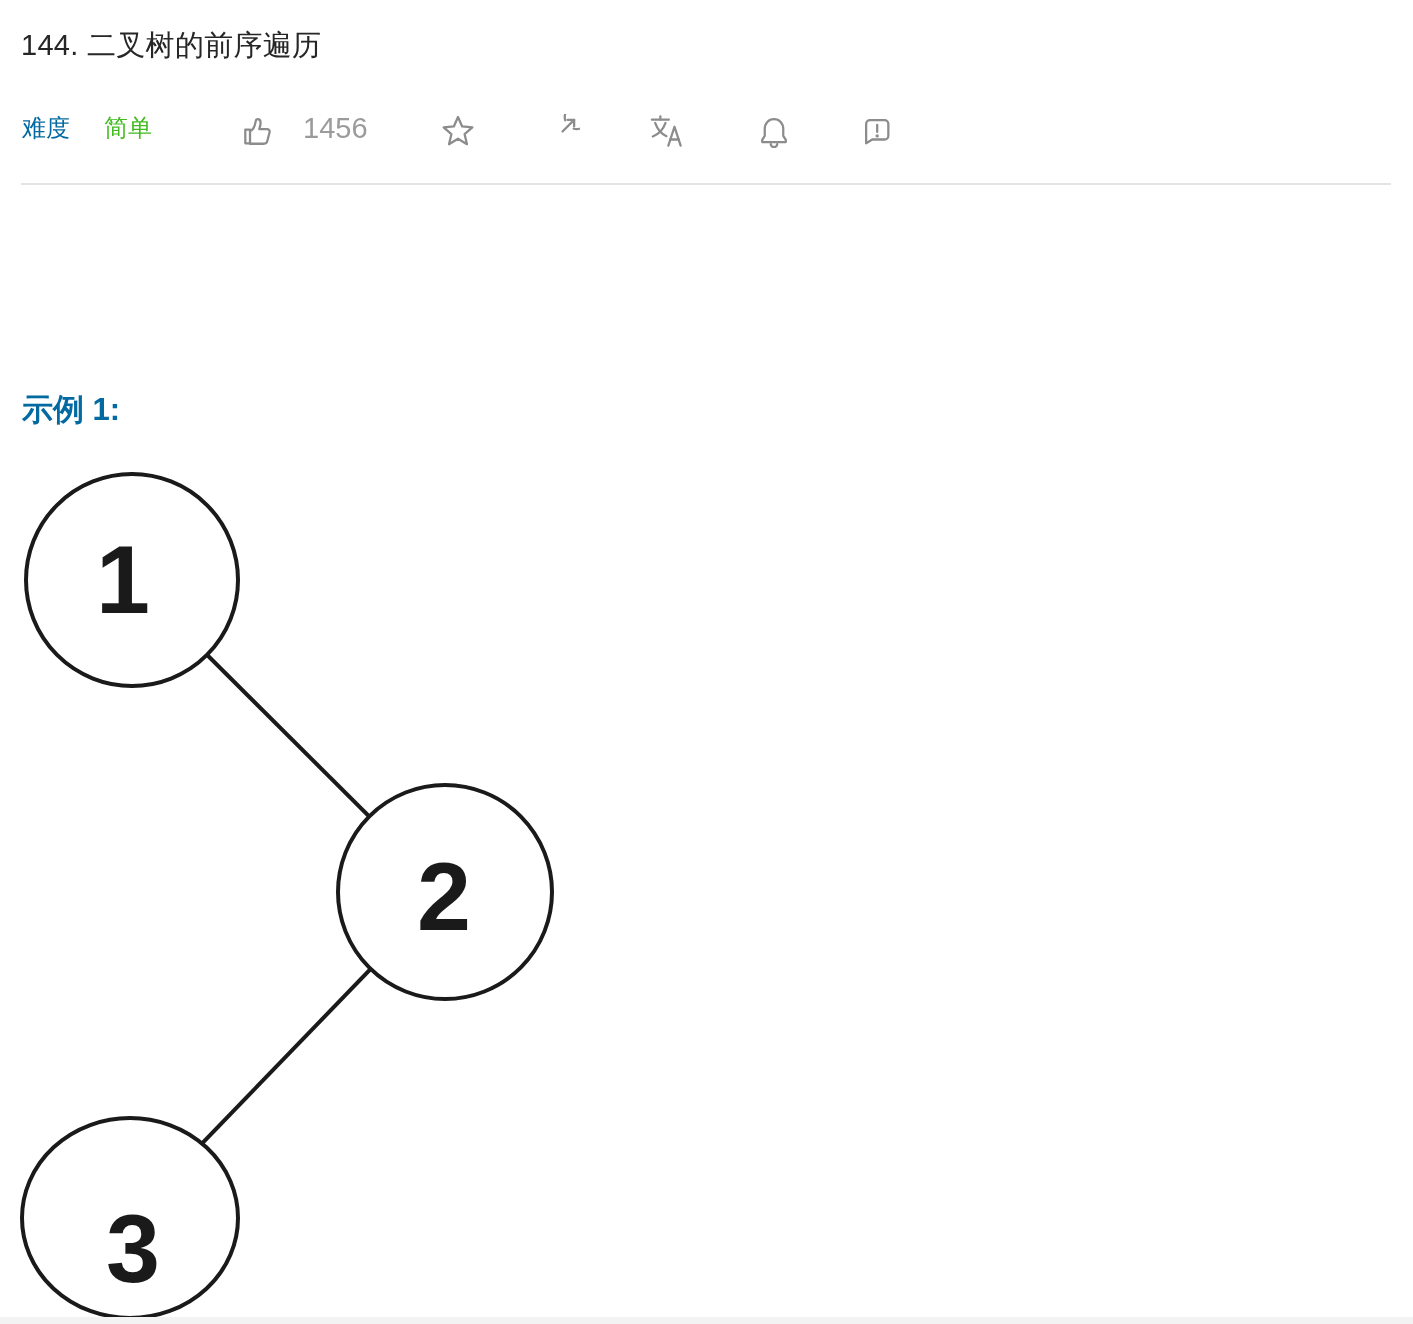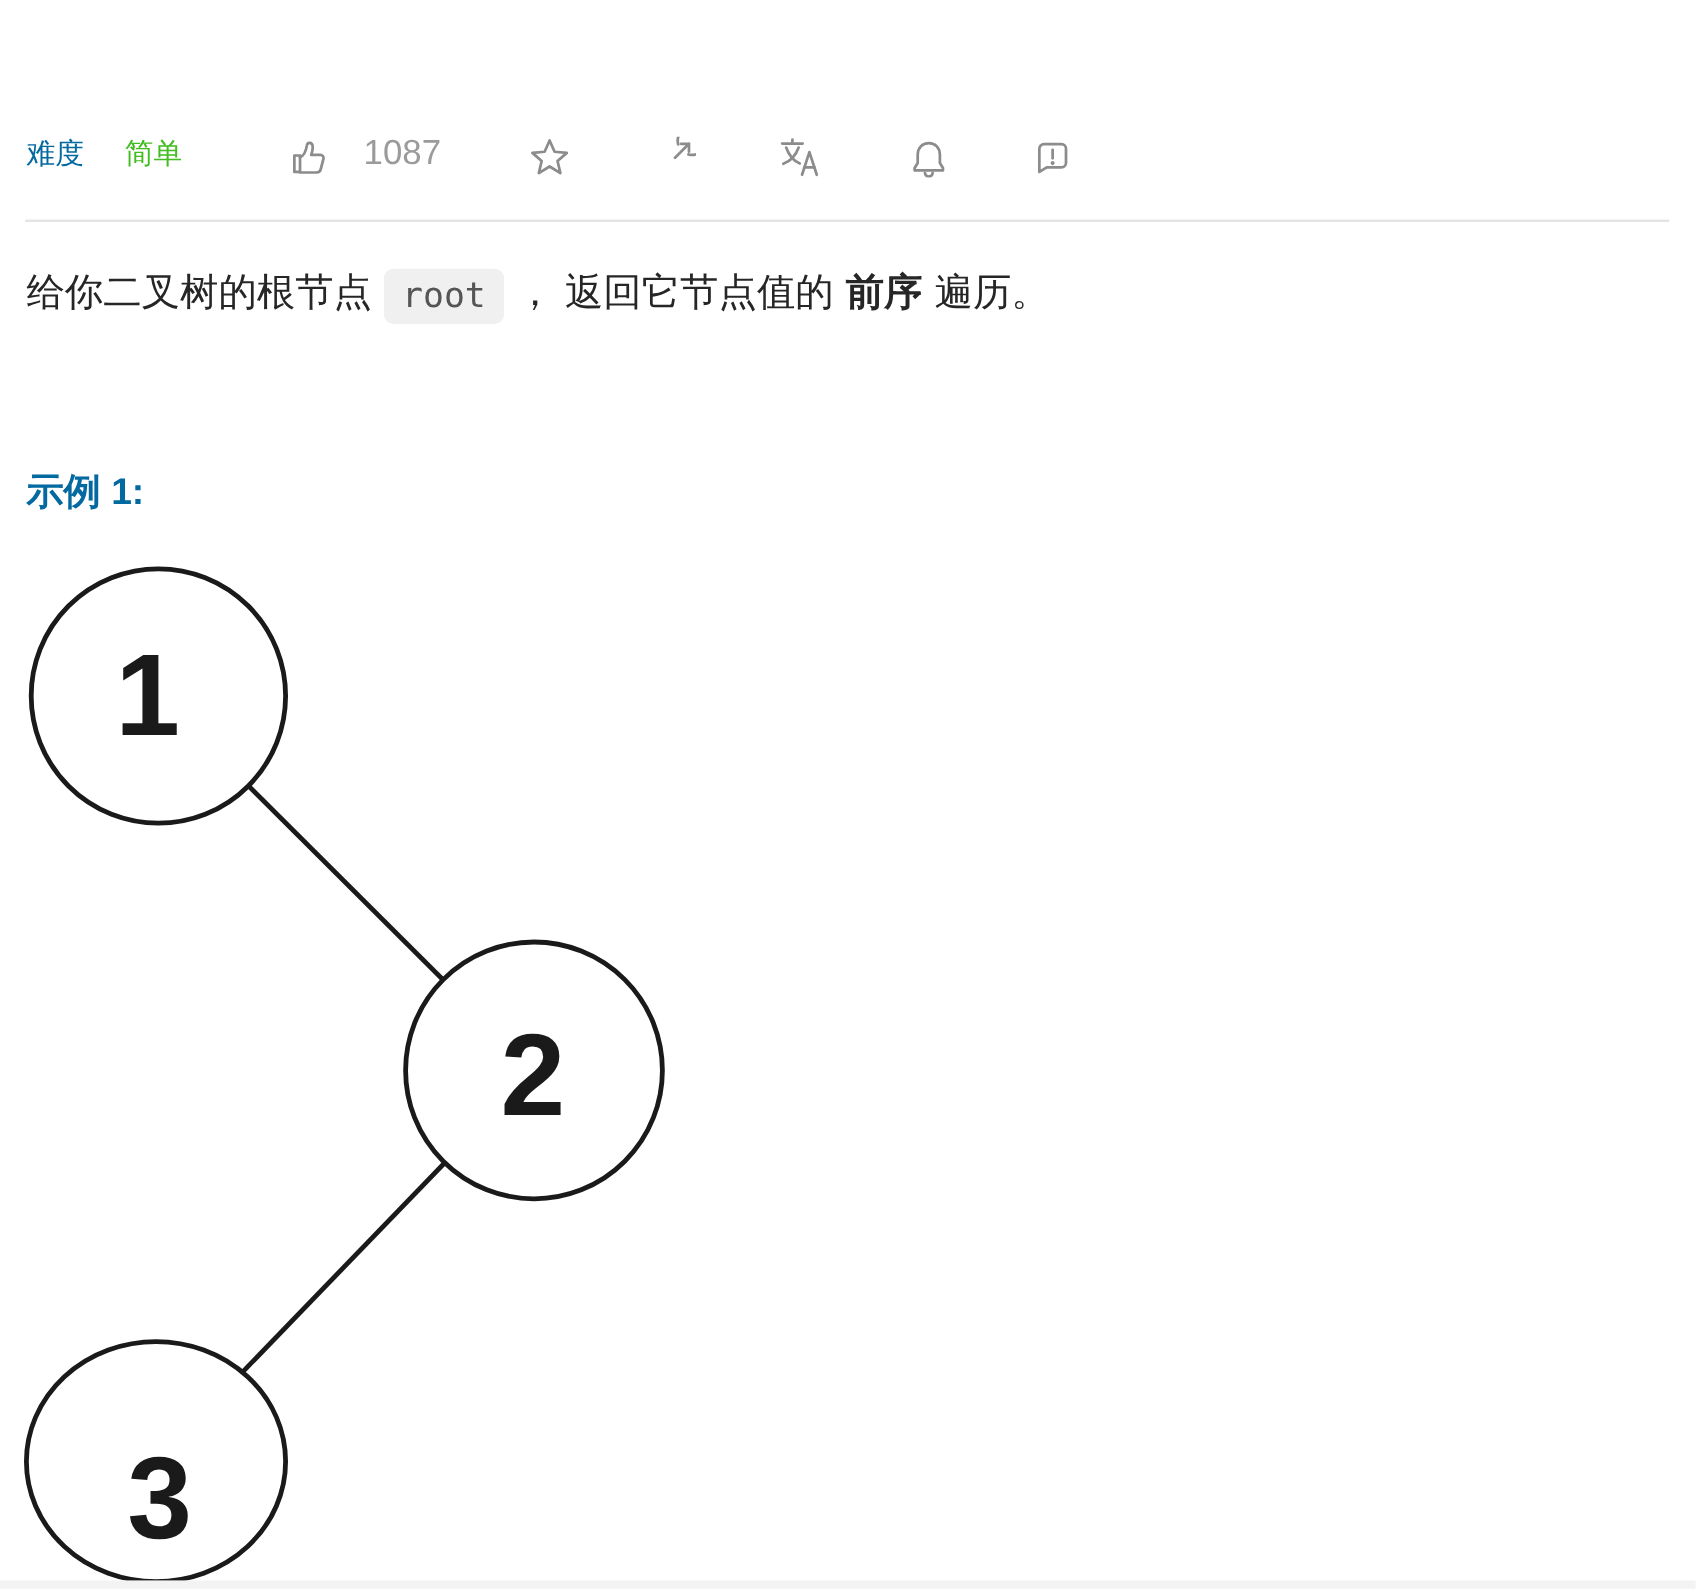--- a/index.html
+++ b/index.html
@@ -64,34 +64,35 @@
   .tree{position:absolute;left:0;top:460px}
 
   
   .bottom-band{position:absolute;left:0;top:1317px;width:100%;height:7px;background:#f3f3f3}
 </style>
 </head>
 <body>
 
 <div class="page">
 
+  <h1 class="title">144. 二叉树的前序遍历</h1>
 
   <div class="meta">
     <span class="m-label">难度</span>
     <span class="m-diff" style="color: rgb(67, 188, 33);">简单</span>
 
     <button class="ic like" aria-label="like">
       <span>
         <svg width="34" height="34" viewBox="0 0 36 36">
           <path class="st" d="M3.5 16.5 h5 v14.5 h-5 z"></path>
           <path class="st" d="M8.5 18 c3.2-1.2 5.2-5 6-10.2 .2-1.6 1-2.4 2.3-2.4 1.7 0 2.9 1.6 2.9 3.9 0 2-.5 4.2-1.4 6.7 h8.2 c1.8 0 3.1 1.6 2.7 3.3 l-2.4 9.3 c-.4 1.7-1.9 2.9-3.7 2.9 H8.5"></path>
         </svg>
       </span>
     </button>
-    <span class="m-count">1087</span>
+    <span class="m-count">1456</span>
 
     <button class="ic star" aria-label="favorite">
       <span>
         <svg width="34" height="34" viewBox="0 0 36 36">
           <polygon class="st" points="18,3.2 22.4,13.2 33.2,14.2 25,21.4 27.5,32 18,26.2 8.5,32 11,21.4 2.8,14.2 13.6,13.2"></polygon>
         </svg>
       </span>
     </button>
 
     <button class="ic share" aria-label="share">
@@ -132,21 +133,20 @@
           <path class="st" d="M6.5 31 V10.5 a4 4 0 0 1 4-4 h15.5 a4 4 0 0 1 4 4 v12.5 a4 4 0 0 1 -4 4 H13 z"></path>
           <path class="st" d="M18.2 11.5 V19"></path>
           <circle class="fl" cx="18.2" cy="23.2" r="1.8"></circle>
         </svg>
       </span>
     </button>
   </div>
 
   <div class="divider"></div>
 
-  <p class="desc"><span>给你二叉树的根节点</span><code>root</code><span>， 返回它节点值的</span><strong class="bterm">前序</strong><span>遍历。</span></p>
 
   <p class="example">示例 1:</p>
 
   <svg class="tree" width="570" height="864" viewBox="0 460 570 864">
       <line x1="132" y1="580" x2="445" y2="892" stroke="#1a1a1a" stroke-width="4"></line>
       <line x1="445" y1="892" x2="130" y2="1218" stroke="#1a1a1a" stroke-width="4"></line>
       <ellipse cx="132" cy="580" rx="106" ry="106" fill="#ffffff" stroke="#1a1a1a" stroke-width="4"></ellipse>
       <text x="123" y="579" text-anchor="middle" dominant-baseline="central" font-size="97" font-weight="bold" font-family="&quot;Liberation Sans&quot;,&quot;DejaVu Sans&quot;,sans-serif" fill="#1a1a1a">1</text>
       <ellipse cx="445" cy="892" rx="107" ry="107" fill="#ffffff" stroke="#1a1a1a" stroke-width="4"></ellipse>
       <text x="444" y="896" text-anchor="middle" dominant-baseline="central" font-size="97" font-weight="bold" font-family="&quot;Liberation Sans&quot;,&quot;DejaVu Sans&quot;,sans-serif" fill="#1a1a1a">2</text>

